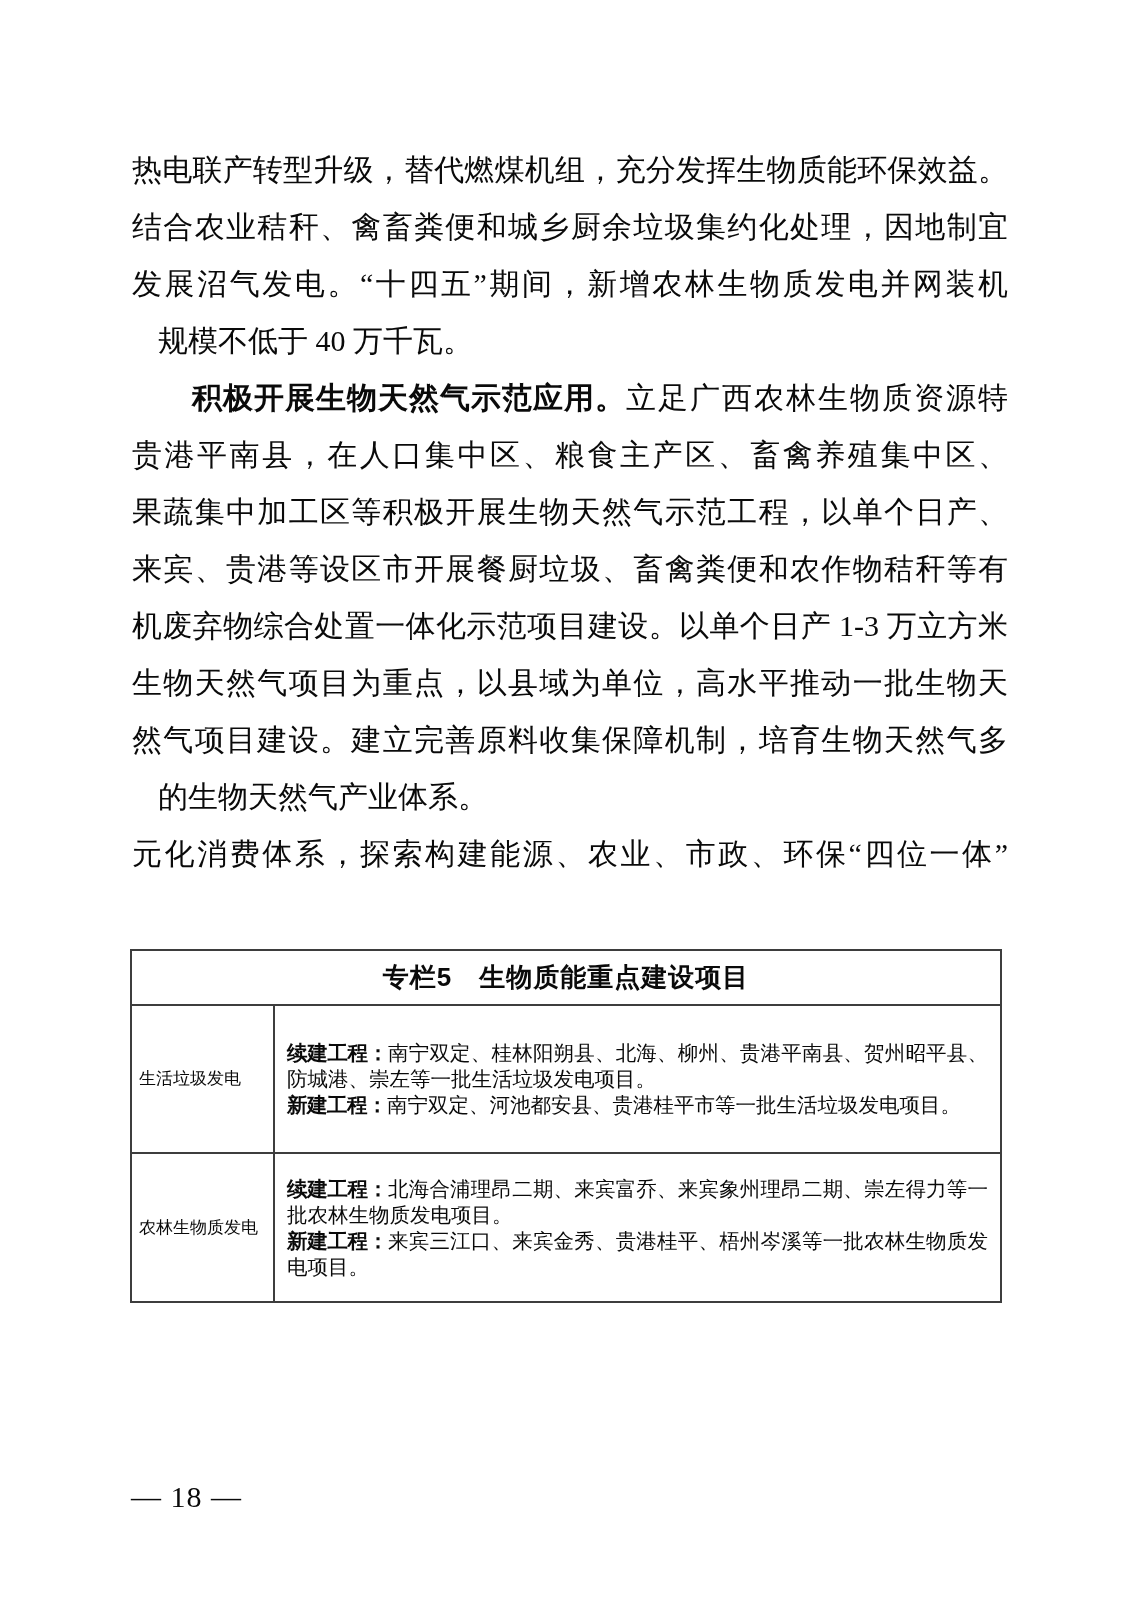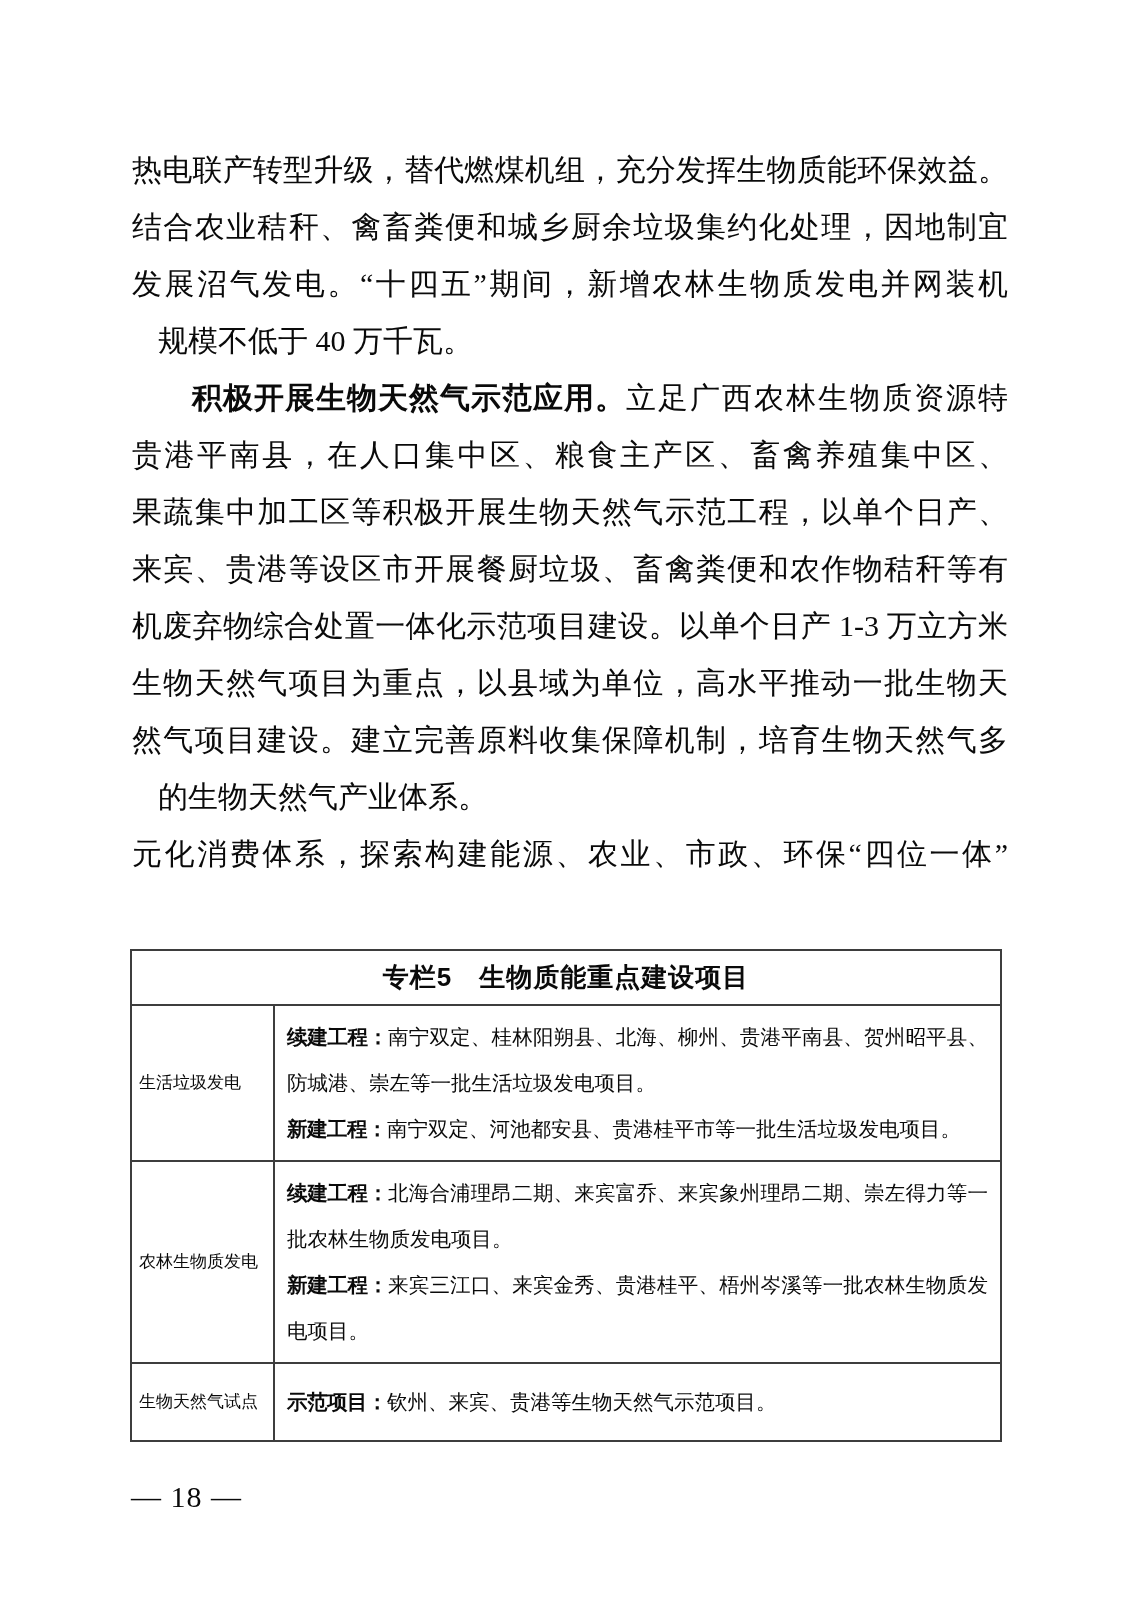--- a/index.html
+++ b/index.html
@@ -60,21 +60,21 @@
   td.label-cell {
     width: 143px;
     vertical-align: middle;
     font-size: 17px;
     line-height: 38px;
     padding: 2px 0 2px 7px;
   }
   td.content-cell {
     vertical-align: middle;
     font-size: 20.5px;
-    line-height: 46px;
+    line-height: 26px;
     padding: 8px 12px;
   }
   .item {
     text-align: justify;
   }
   .cell-lead {
     font-family: "Liberation Sans", "DejaVu Sans", sans-serif;
     font-weight: bold;
     letter-spacing: -0.5px;
   }
@@ -128,22 +128,16 @@
       <div class="item"><span class="cell-lead">新建工程：</span><span>南宁双定、河池都安县、贵港桂平市等一批生活垃圾发电项目。</span></div>
     </td>
   </tr>
   <tr class="r2">
     <td class="label-cell">农林生物质发电</td>
     <td class="content-cell">
       <div class="item"><span class="cell-lead">续建工程：</span><span>北海合浦理昂二期、来宾富乔、来宾象州理昂二期、崇左得力等一批农林生物质发电项目。</span></div>
       <div class="item"><span class="cell-lead">新建工程：</span><span>来宾三江口、来宾金秀、贵港桂平、梧州岑溪等一批农林生物质发电项目。</span></div>
     </td>
   </tr>
-  <tr class="r3">
-    <td class="label-cell">生物天然气试点</td>
-    <td class="content-cell">
-      <div class="item"><span class="cell-lead">示范项目：</span><span>钦州、来宾、贵港等生物天然气示范项目。</span></div>
-    </td>
-  </tr>
 </tbody>
   </table>
 
 <div class="pageno">— 18 —</div>
 
 </body></html>

